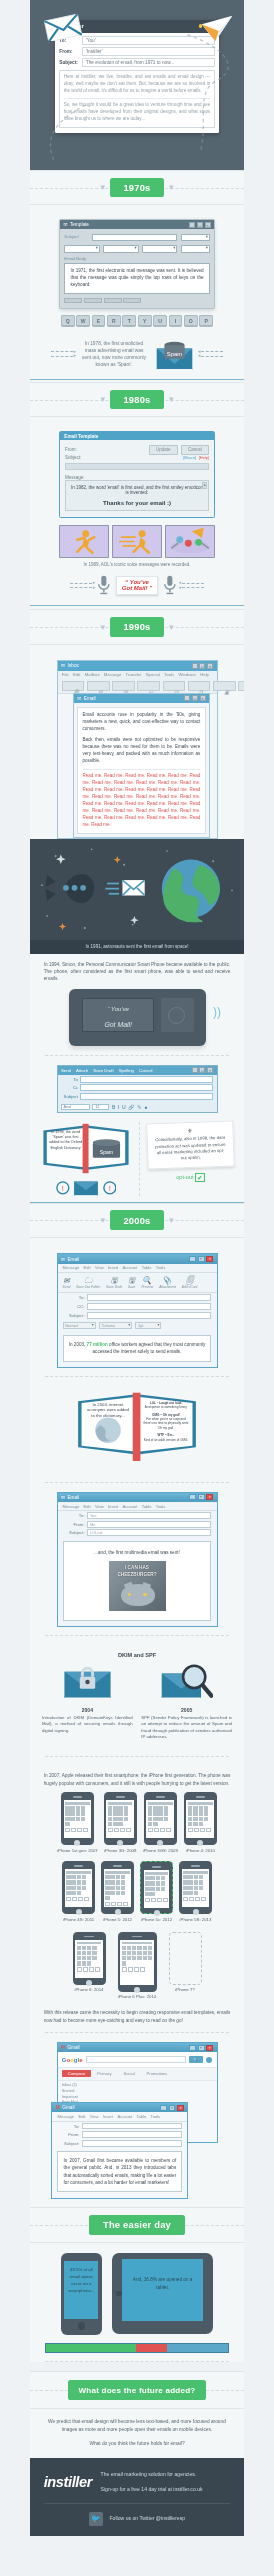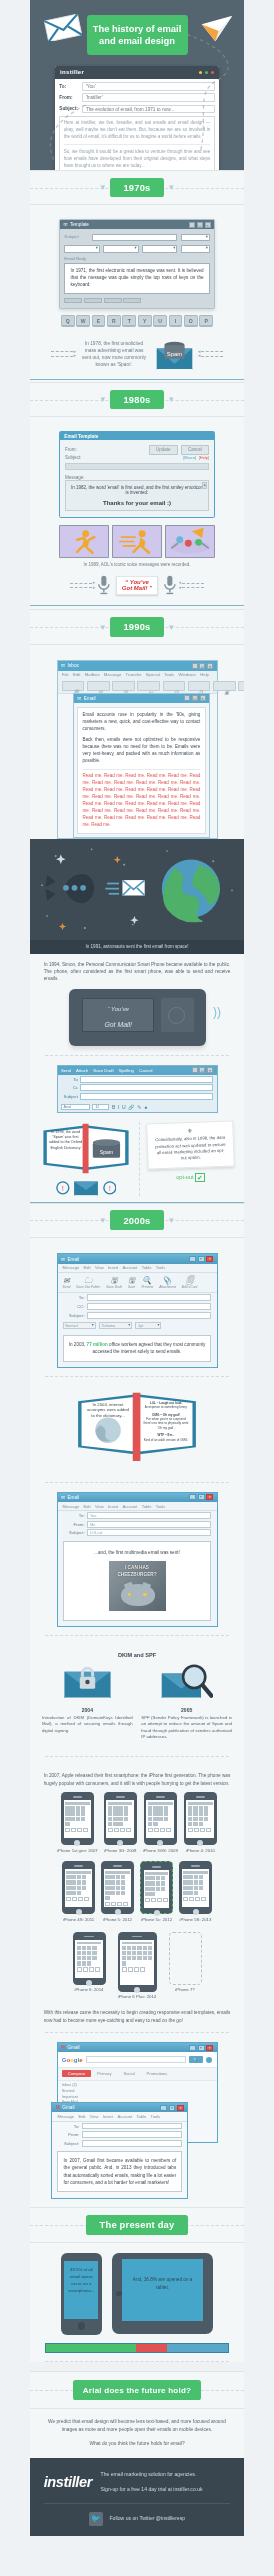--- a/index.html
+++ b/index.html
@@ -277,21 +277,20 @@
       <polygon points="18,32 22,20 38,2" fill="#e8eef1"></polygon>
       <polygon points="2,12 22,20 18,32" fill="#f2a33c"></polygon>
     </svg>
     <svg class="swoosh" style="left:8.6px;top:103px" width="51" height="60" viewBox="0 0 60 70">
       <path d="M55 2 C20 20 5 40 18 68" stroke="#8c9aa4" stroke-width="1.5" fill="none" stroke-dasharray="4 4"></path>
     </svg>
     <svg class="swoosh" style="right:1.7px;top:33px" width="60" height="120" viewBox="0 0 70 140">
       <path d="M6 2 C48 16 70 40 40 56 C16 68 30 100 22 136" stroke="#8c9aa4" stroke-width="1.5" fill="none" stroke-dasharray="4 4"></path>
     </svg>
 
-    <div class="title">The history of email and email design</div>
 
     <div class="mailwin">
       <div class="mailwin-bar">
         <span class="brand">instiller</span>
         <span class="dots">
           <i class="dot y"></i>
           <i class="dot g"></i>
           <i class="dot r"></i>
         </span>
       </div>
@@ -1296,21 +1295,21 @@
       </div>
       <div class="w2k-msg" style="text-align:justify">In 2007, Gmail first became available to members of the general public. And, in 2013 they introduced tabs that automatically sorted emails, making life a lot easier for consumers, and a lot harder for email marketers!</div>
     </div>
     <div style="height:8.6px"></div>
   </div>
 
   <div class="decade-row">
     <div class="dashline"></div>
     <span class="tinyarrow l">▼</span>
     <span class="tinyarrow r">▼</span>
-    <span class="greenpill">The present day</span>
+    <span class="greenpill">The easier day</span>
   </div>
 
   <div class="band lightest">
     <div class="devices">
       <div class="sp">
         <div class="scr">49.5% of all email opens occur on a smartphone...</div>
         <div class="hm"></div>
       </div>
       <div class="tb">
         <div class="cam"></div>
@@ -1322,21 +1321,21 @@
       <i class="s2"></i>
       <i class="s3"></i>
     </div>
     <div class="sep-dash"></div>
   </div>
 
   <div class="decade-row" style="padding:8.6px 0">
     <div class="dashline"></div>
     <span class="tinyarrow l">▼</span>
     <span class="tinyarrow r">▼</span>
-    <span class="greenpill" style="font-size:8.1px;padding:5.1px 10.3px">Arial does the future hold?</span>
+    <span class="greenpill" style="font-size:8.1px;padding:5.1px 10.3px">What does the future added?</span>
   </div>
 
   <div class="band lightest" style="padding:1.7px 0 10.3px">
     <div class="futurepara">We predict that email design will become less text-based, and more focused around images as more and more people open their emails on mobile devices.</div>
     <div class="futurepara q">What do you think the future holds for email?</div>
   </div>
 
   <div class="footer">
     <div class="frow">
       <div class="fbrand">instiller</div>

